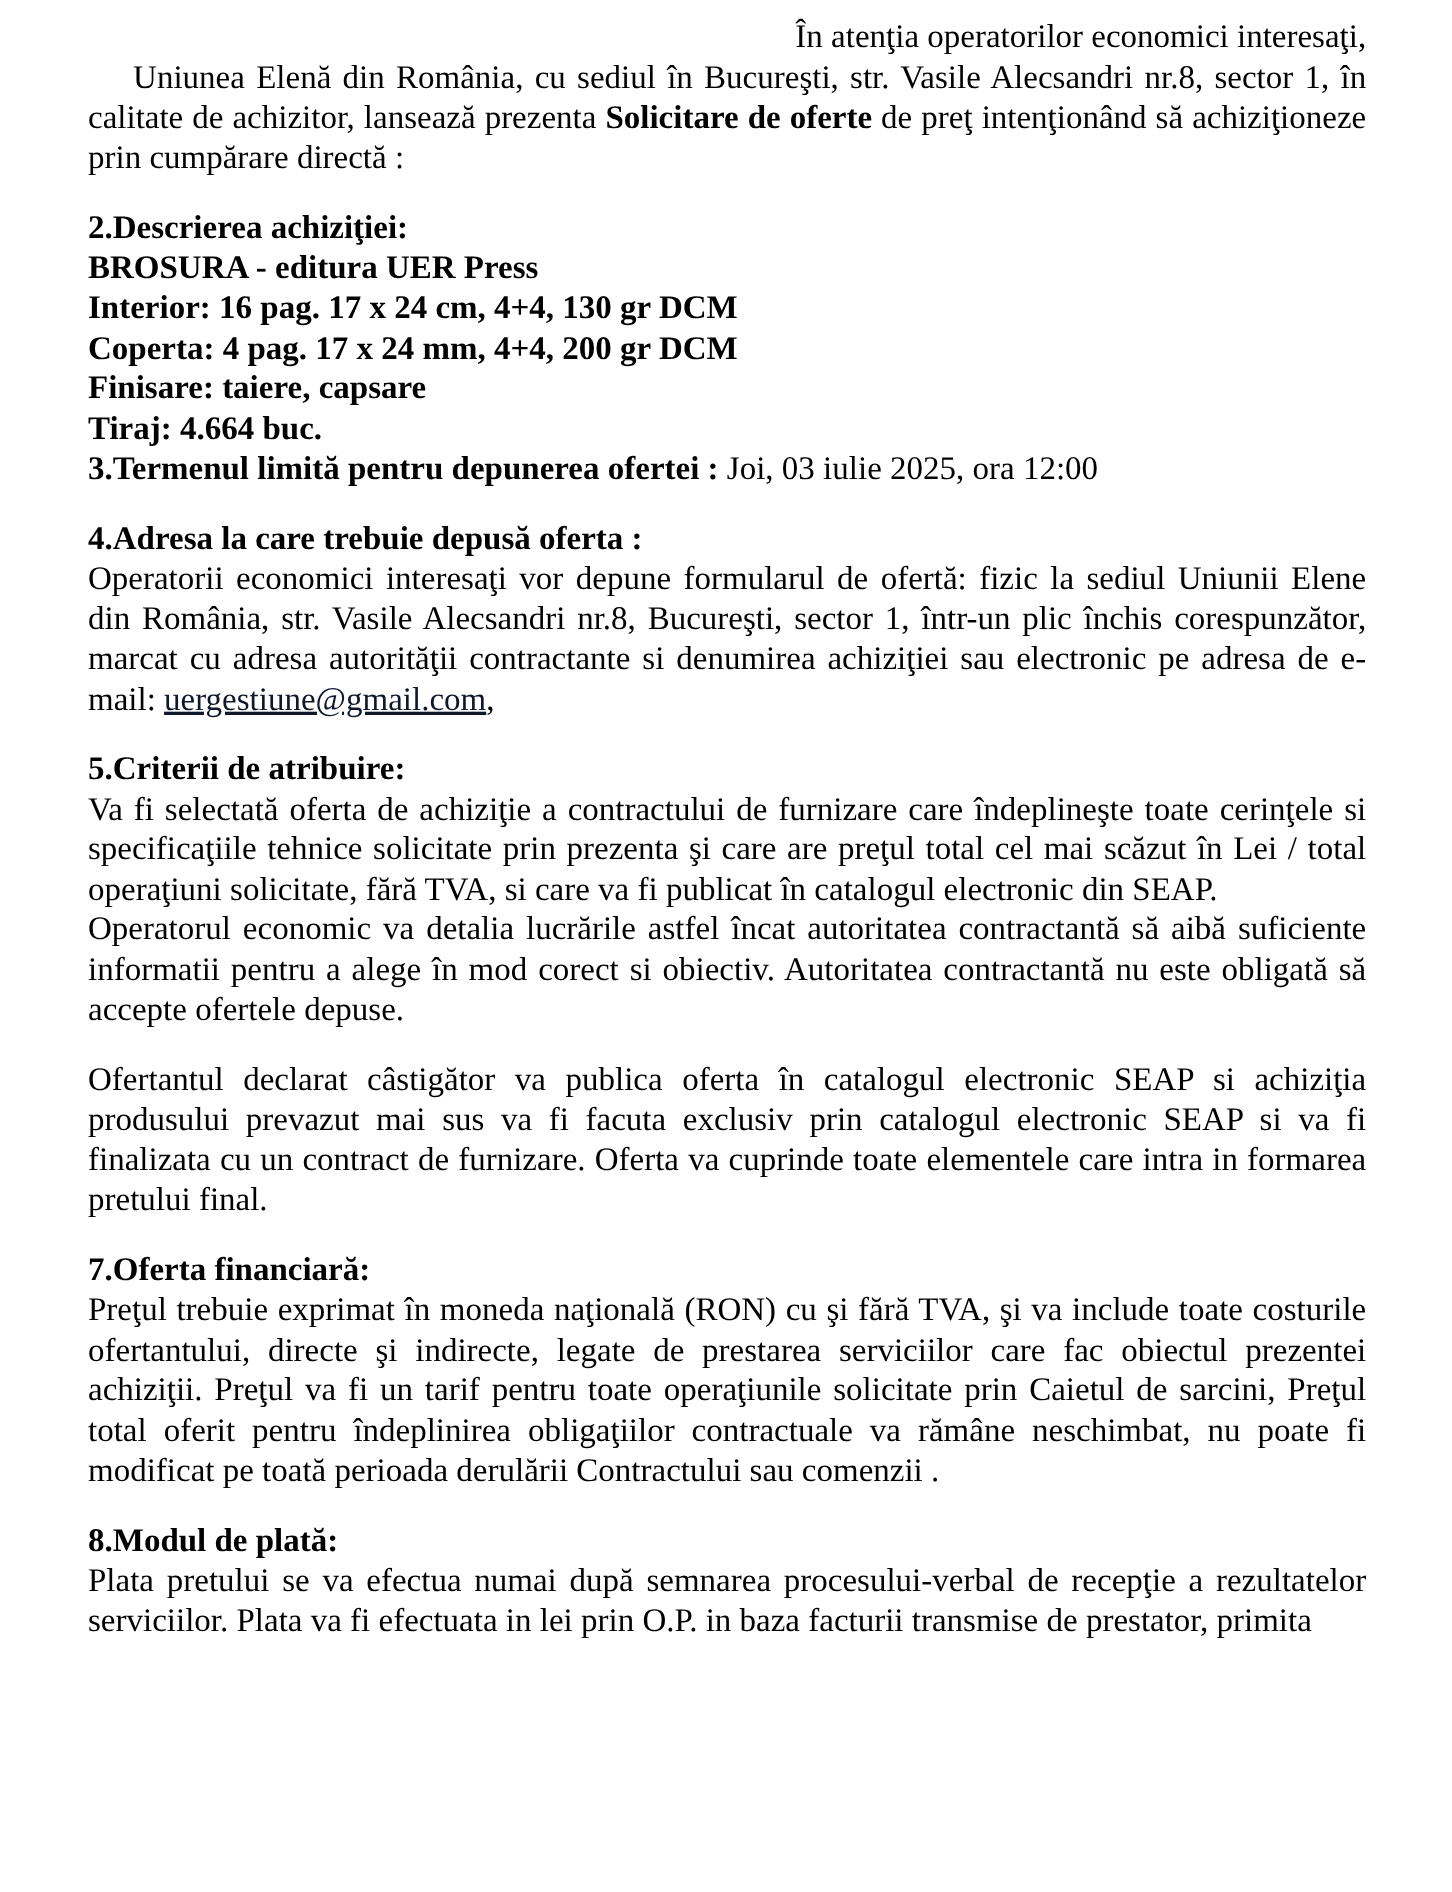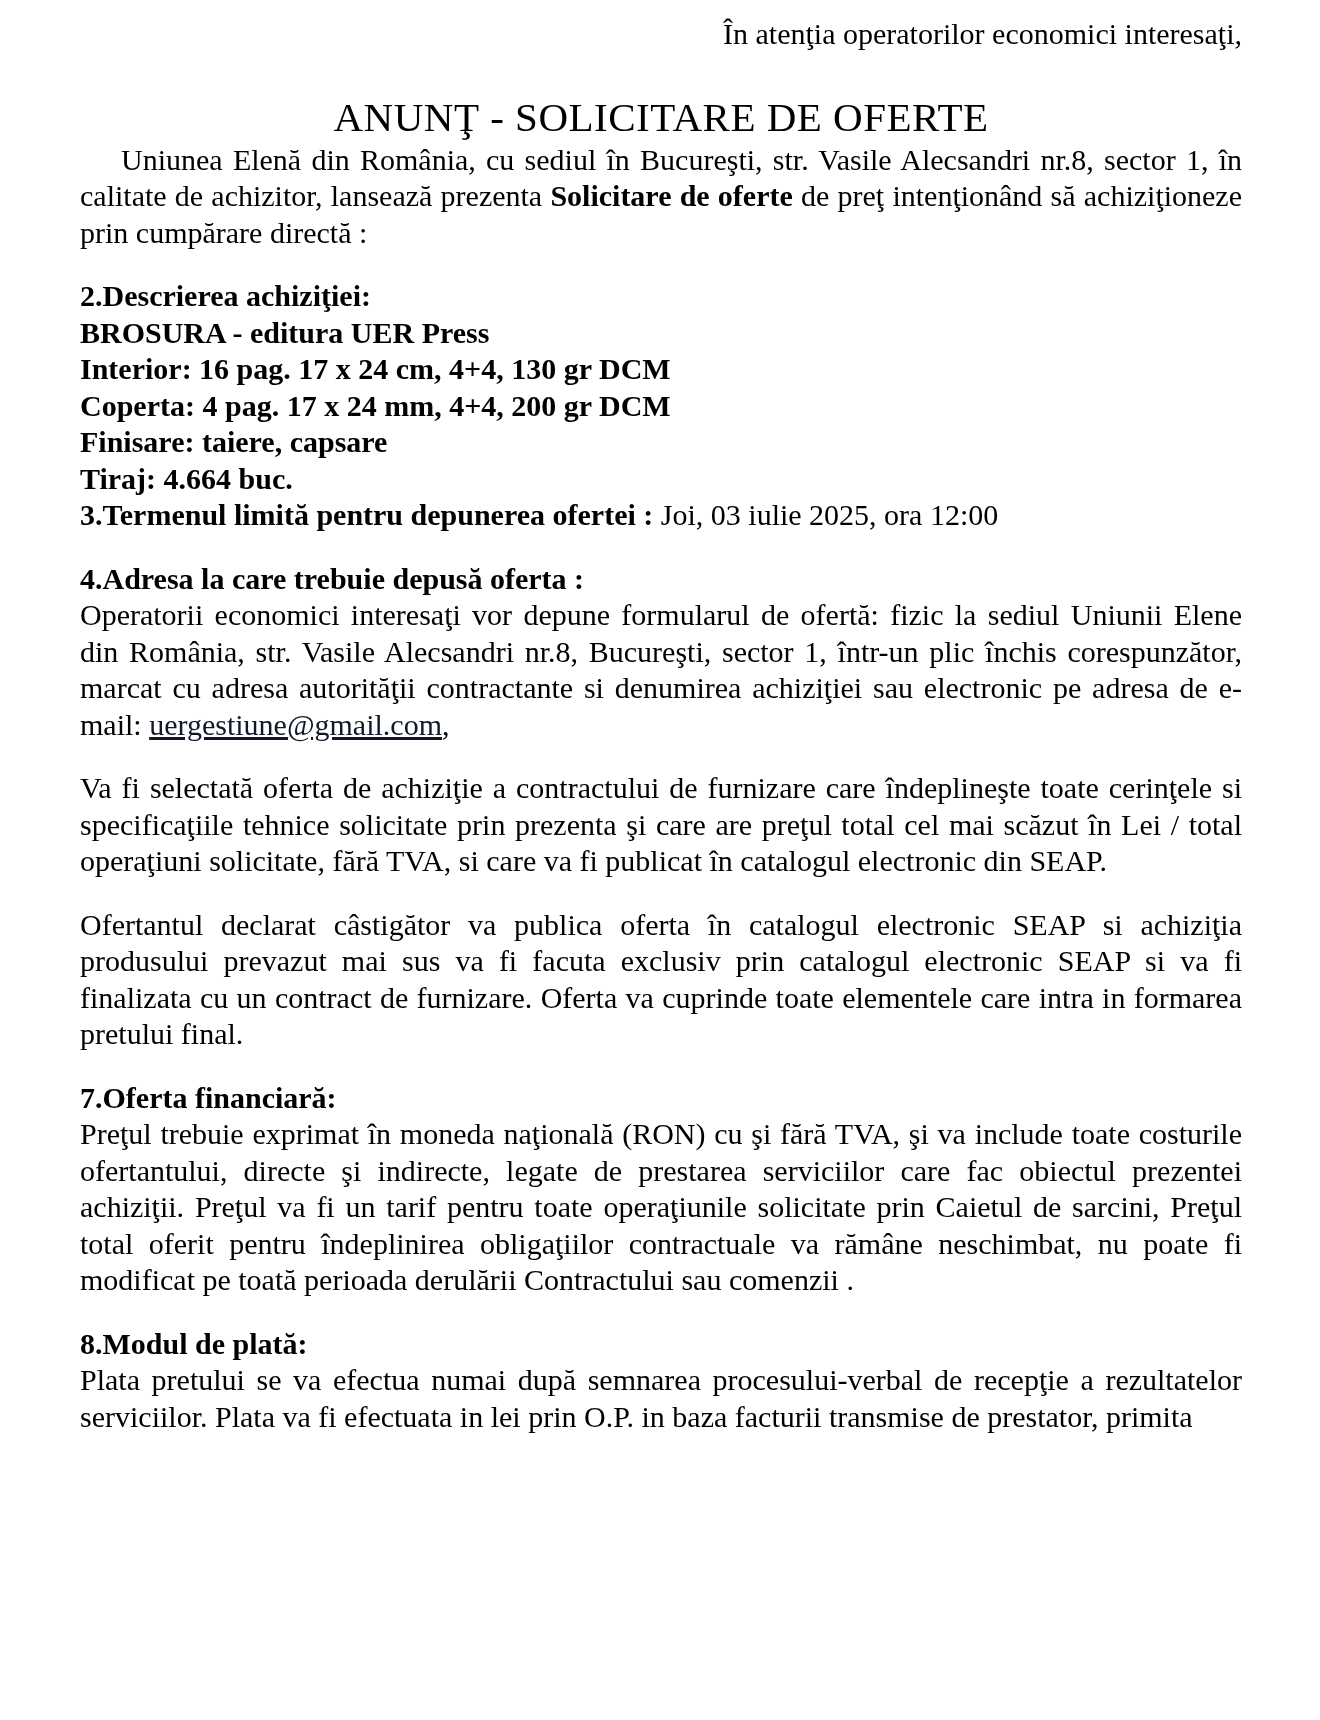--- a/index.html
+++ b/index.html
@@ -54,21 +54,20 @@
     cursor: pointer;
   }
 </style>
 </head>
 <body>
 
 <div class="page">
 
   <p class="salutation">În atenţia operatorilor economici interesaţi,</p>
 
-  <h1 class="title">ANUNŢ - SOLICITARE DE OFERTE</h1>
 
   <p class="intro justify"><span>Uniunea Elenă din România, cu sediul în Bucureşti, str. Vasile Alecsandri nr.8, sector 1, în calitate de achizitor, lansează prezenta </span><strong>Solicitare de oferte</strong><span> de preţ intenţionând să achiziţioneze prin cumpărare directă :</span></p>
 
 
   <div class="sec">
     <p class="heading">2.Descrierea achiziţiei:</p>
     <p class="heading">BROSURA - editura UER Press</p>
     <p class="heading">Interior: 16 pag. 17 x 24 cm, 4+4, 130 gr DCM</p>
     <p class="heading">Coperta: 4 pag. 17 x 24 mm, 4+4, 200 gr DCM</p>
     <p class="heading">Finisare: taiere, capsare</p>
@@ -76,21 +75,23 @@
   </div>
 
   <p class="sec"><strong>3.Termenul limită pentru depunerea ofertei :</strong><span> Joi, 03 iulie 2025, ora 12:00</span></p>
 
   <div class="sec">
     <p class="heading">4.Adresa la care trebuie depusă oferta :</p>
     <p class="justify"><span>Operatorii economici interesaţi vor depune formularul de ofertă: fizic la sediul Uniunii Elene din România, str. Vasile Alecsandri nr.8, Bucureşti, sector 1, într-un plic închis corespunzător, marcat cu adresa autorităţii contractante si denumirea achiziţiei sau electronic pe adresa de e-mail: </span><a class="email-link">uergestiune@gmail.com</a><span>,</span></p>
   </div>
 
   <div class="sec">
+    <p class="heading">5.Criterii de atribuire:</p>
     <p class="justify">Va fi selectată oferta de achiziţie a contractului de furnizare care îndeplineşte toate cerinţele si specificaţiile tehnice solicitate prin prezenta şi care are preţul total cel mai scăzut în Lei / total operaţiuni solicitate, fără TVA, si care va fi publicat în catalogul electronic din SEAP.</p>
+    <p class="justify">Operatorul economic va detalia lucrările astfel încat autoritatea contractantă să aibă suficiente informatii pentru a alege în mod corect si obiectiv. Autoritatea contractantă nu este obligată să accepte ofertele depuse.</p>
   </div>
 
   <div class="sec">
     <p class="justify">Ofertantul declarat câstigător va publica oferta în catalogul electronic SEAP si achiziţia produsului prevazut mai sus va fi facuta exclusiv prin catalogul electronic SEAP si va fi finalizata cu un contract de furnizare. Oferta va cuprinde toate elementele care intra in formarea pretului final.</p>
   </div>
 
   <div class="sec">
     <p class="heading">7.Oferta financiară:</p>
     <p class="justify">Preţul trebuie exprimat în moneda naţională (RON) cu şi fără TVA, şi va include toate costurile ofertantului, directe şi indirecte, legate de prestarea serviciilor care fac obiectul prezentei achiziţii. Preţul va fi un tarif pentru toate operaţiunile solicitate prin Caietul de sarcini, Preţul total oferit pentru îndeplinirea obligaţiilor contractuale va rămâne neschimbat, nu poate fi modificat pe toată perioada derulării Contractului sau comenzii .</p>
   </div>

